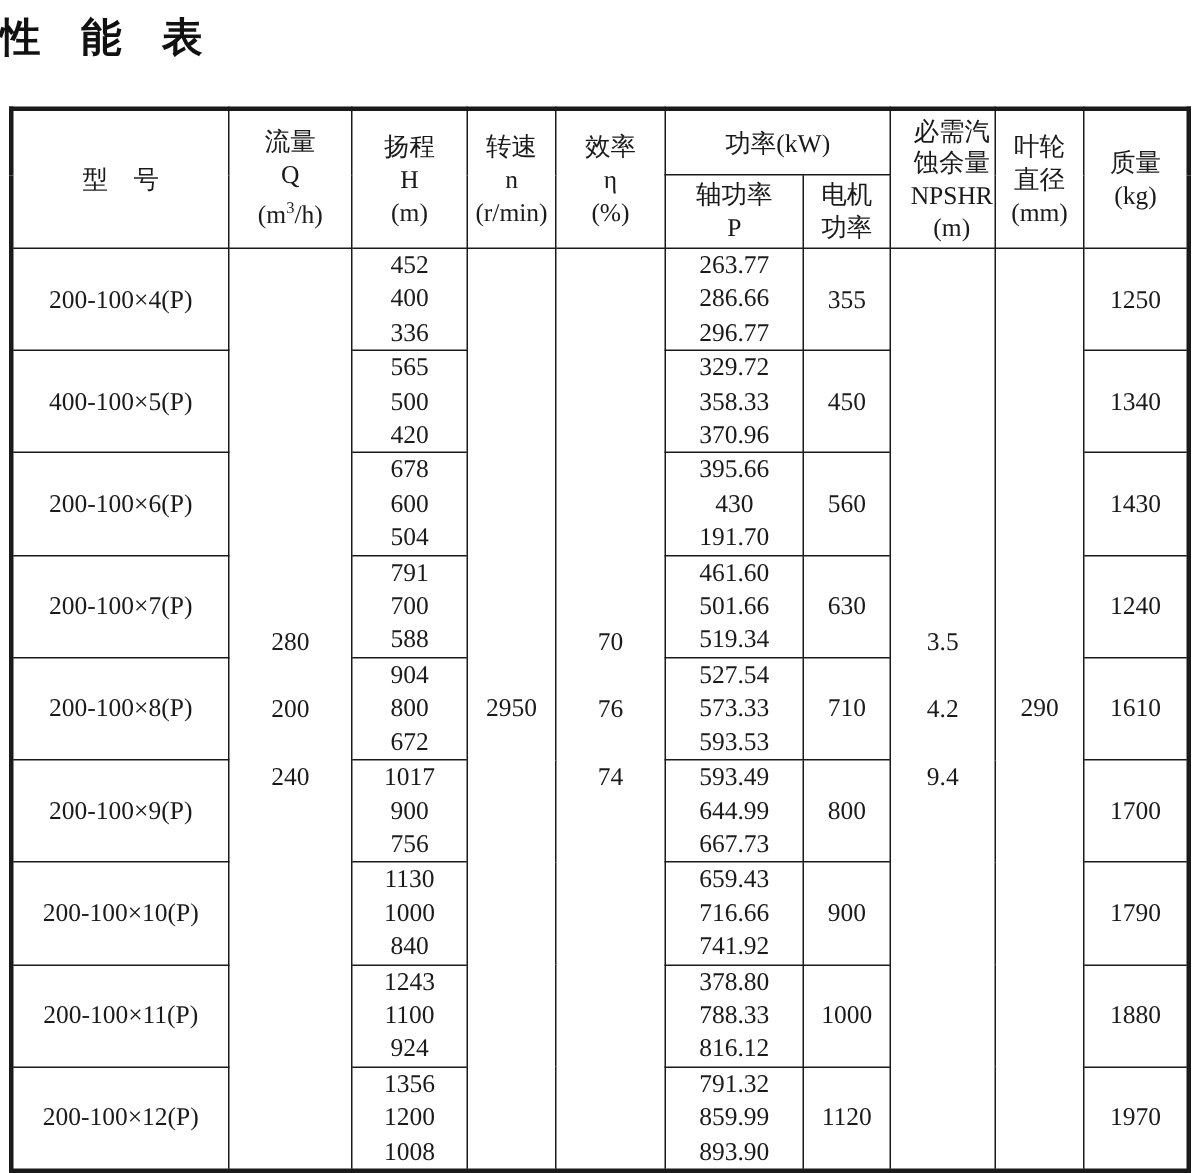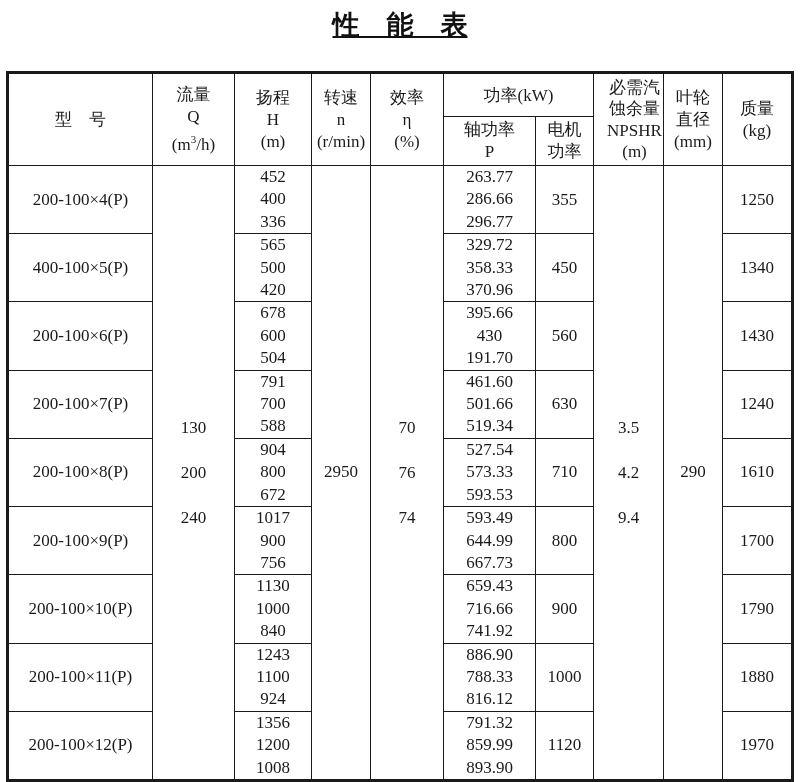--- a/index.html
+++ b/index.html
@@ -4,26 +4,24 @@
 <style>
   * { box-sizing: border-box; margin: 0; padding: 0; }
   html, body { background: #ffffff; }
   body {
     width: 800px; height: 782px;
     font-family: "Liberation Serif", "DejaVu Serif", serif;
     color: #1a1a1a;
     position: relative;
   }
   .title {
-    text-align: center;
     padding-top: 7px;
     font-size: 27px;
     font-weight: bold;
     color: #111;
-    text-decoration: underline;
   }
   table.perf {
     border-collapse: collapse;
     table-layout: fixed;
     width: 785px;
     margin: 28px auto 0 auto;
     border: 3px solid #1a1a1a;
   }
   th, td {
     border: 1px solid #1a1a1a;
@@ -109,21 +107,21 @@
       <th class="hl">
         <div>电机</div>
         <div>功率</div>
       </th>
     </tr>
   </thead>
   <tbody>
     <tr>
       <td>200-100×4(P)</td>
       <td rowspan="9" class="merged3">
-        <div>130</div>
+        <div>280</div>
         <div>200</div>
         <div>240</div>
       </td>
       <td class="lines3">
         <div>452</div>
           <div>400</div>
           <div>336</div>
       </td>
       <td rowspan="9">2950</td>
       <td rowspan="9" class="merged3">
@@ -236,21 +234,21 @@
       <td>1790</td>
     </tr>
     <tr>
       <td>200-100×11(P)</td>
       <td class="lines3">
           <div>1243</div>
           <div>1100</div>
           <div>924</div>
         </td>
       <td class="lines3">
-          <div>886.90</div>
+          <div>378.80</div>
           <div>788.33</div>
           <div>816.12</div>
         </td>
       <td>1000</td>
       <td>1880</td>
     </tr>
     <tr>
       <td>200-100×12(P)</td>
       <td class="lines3">
           <div>1356</div>

